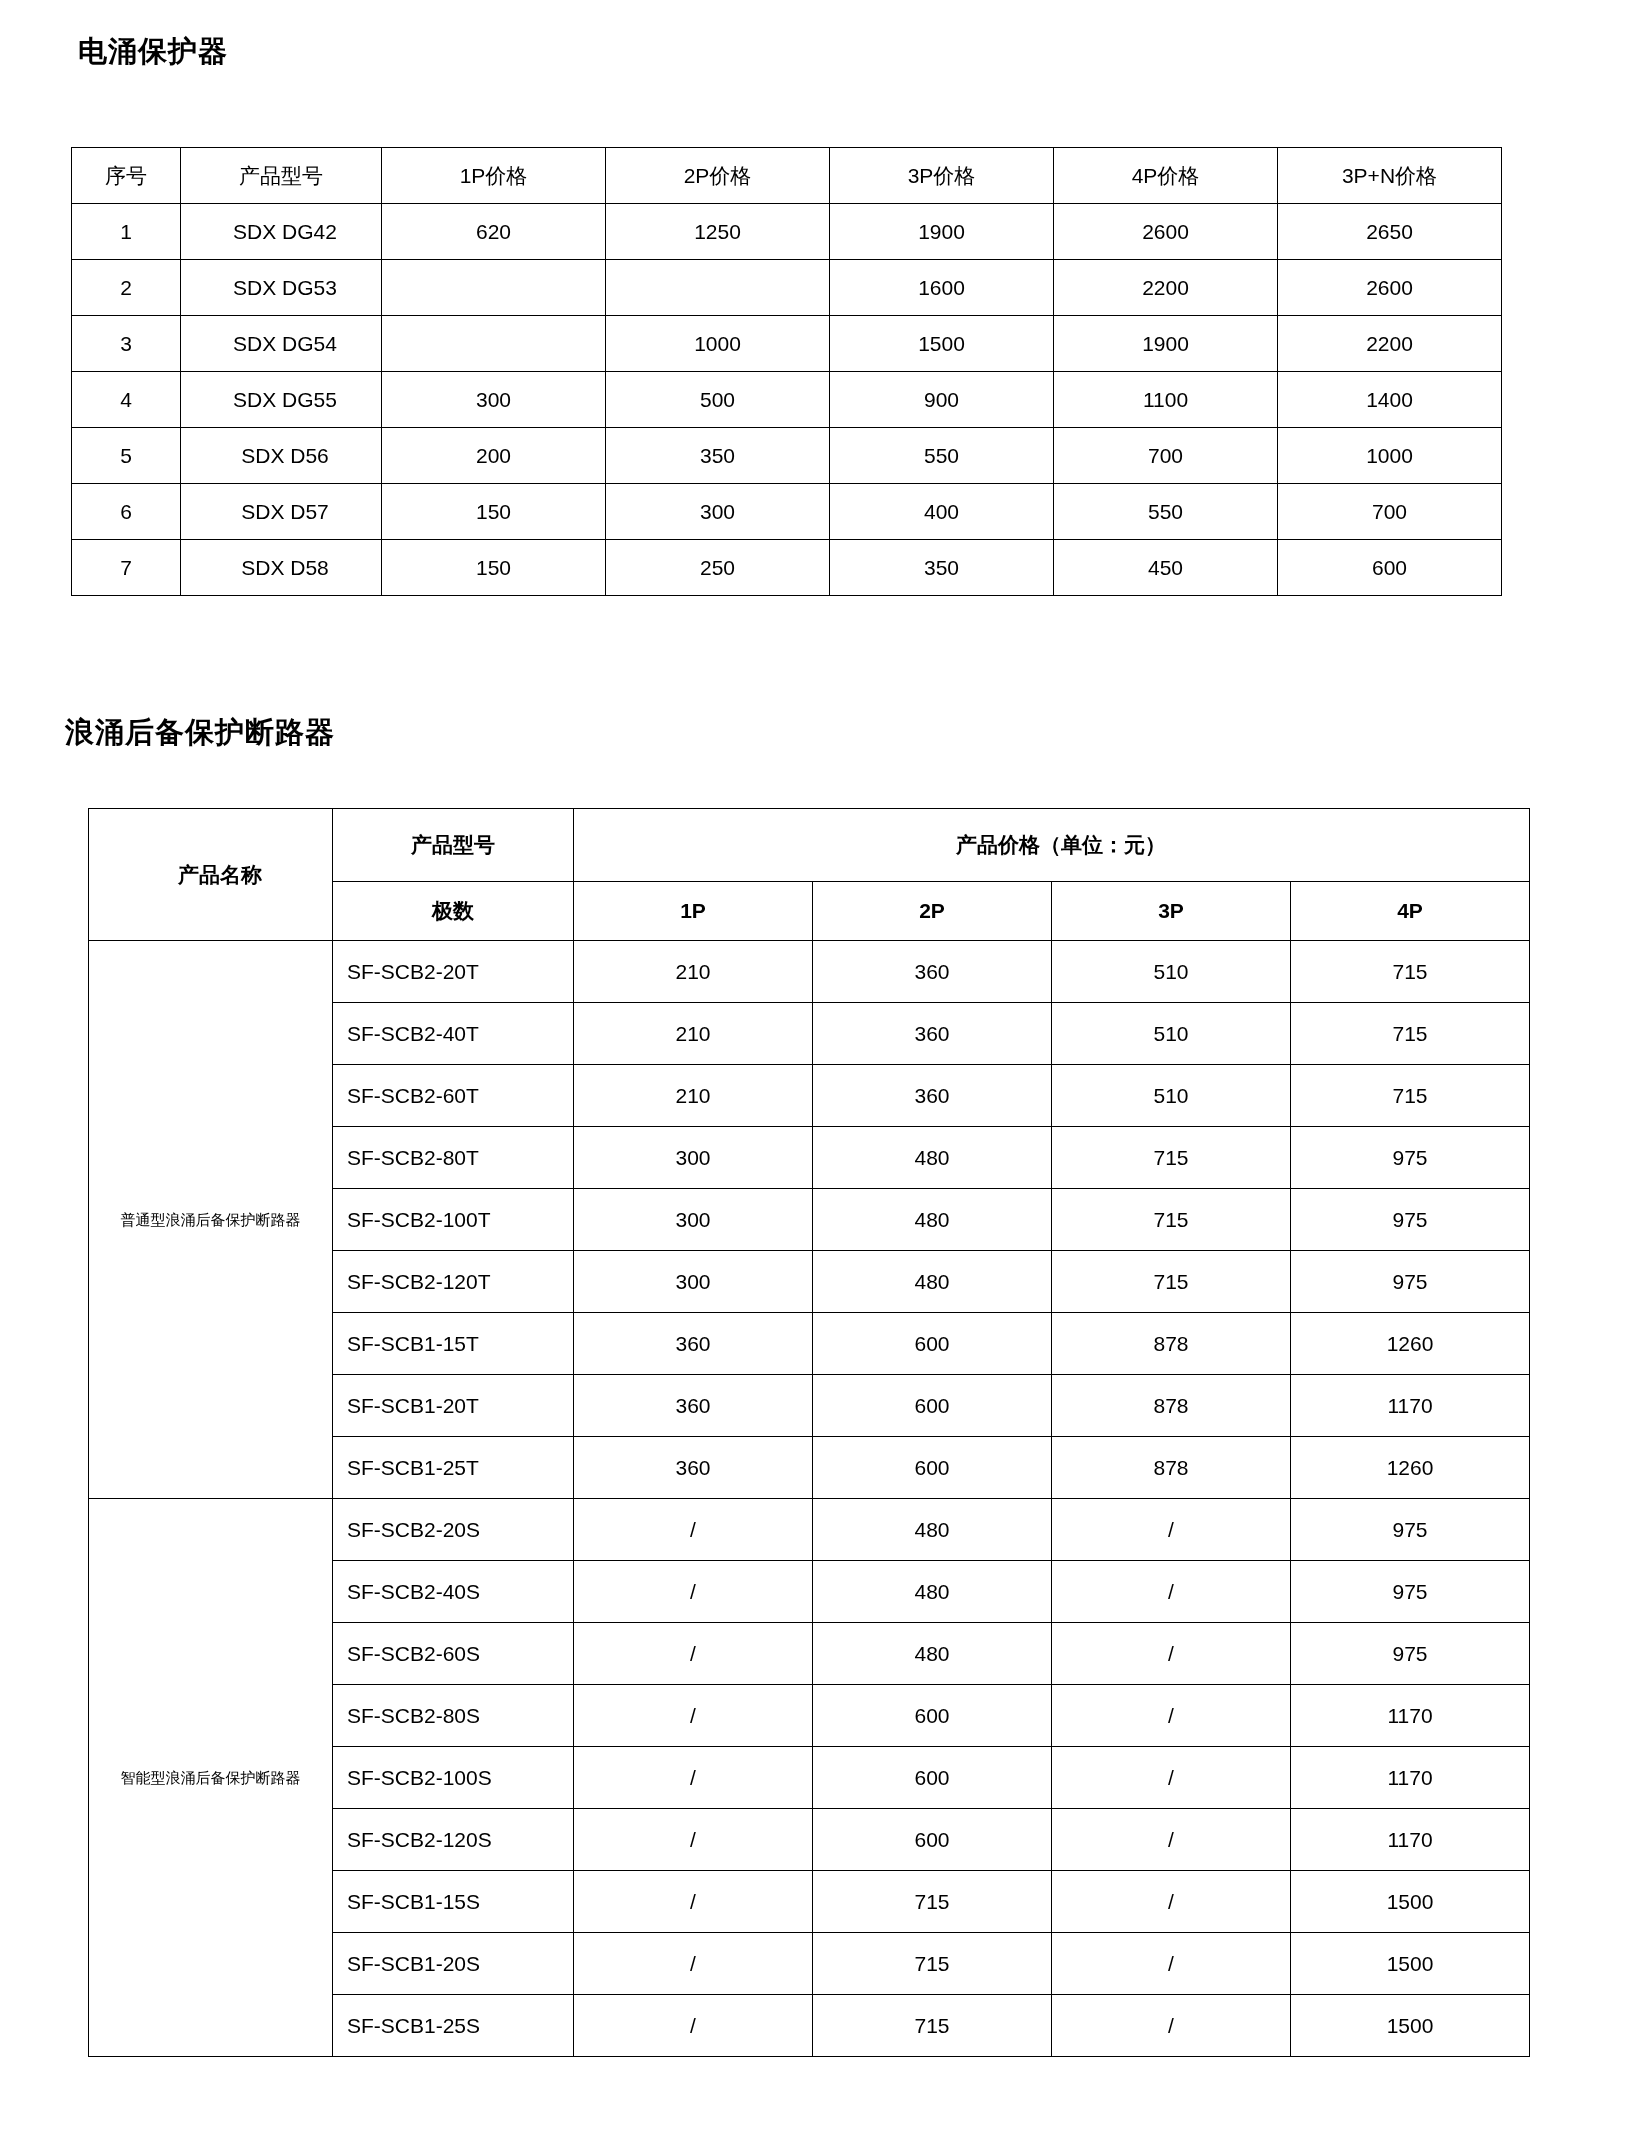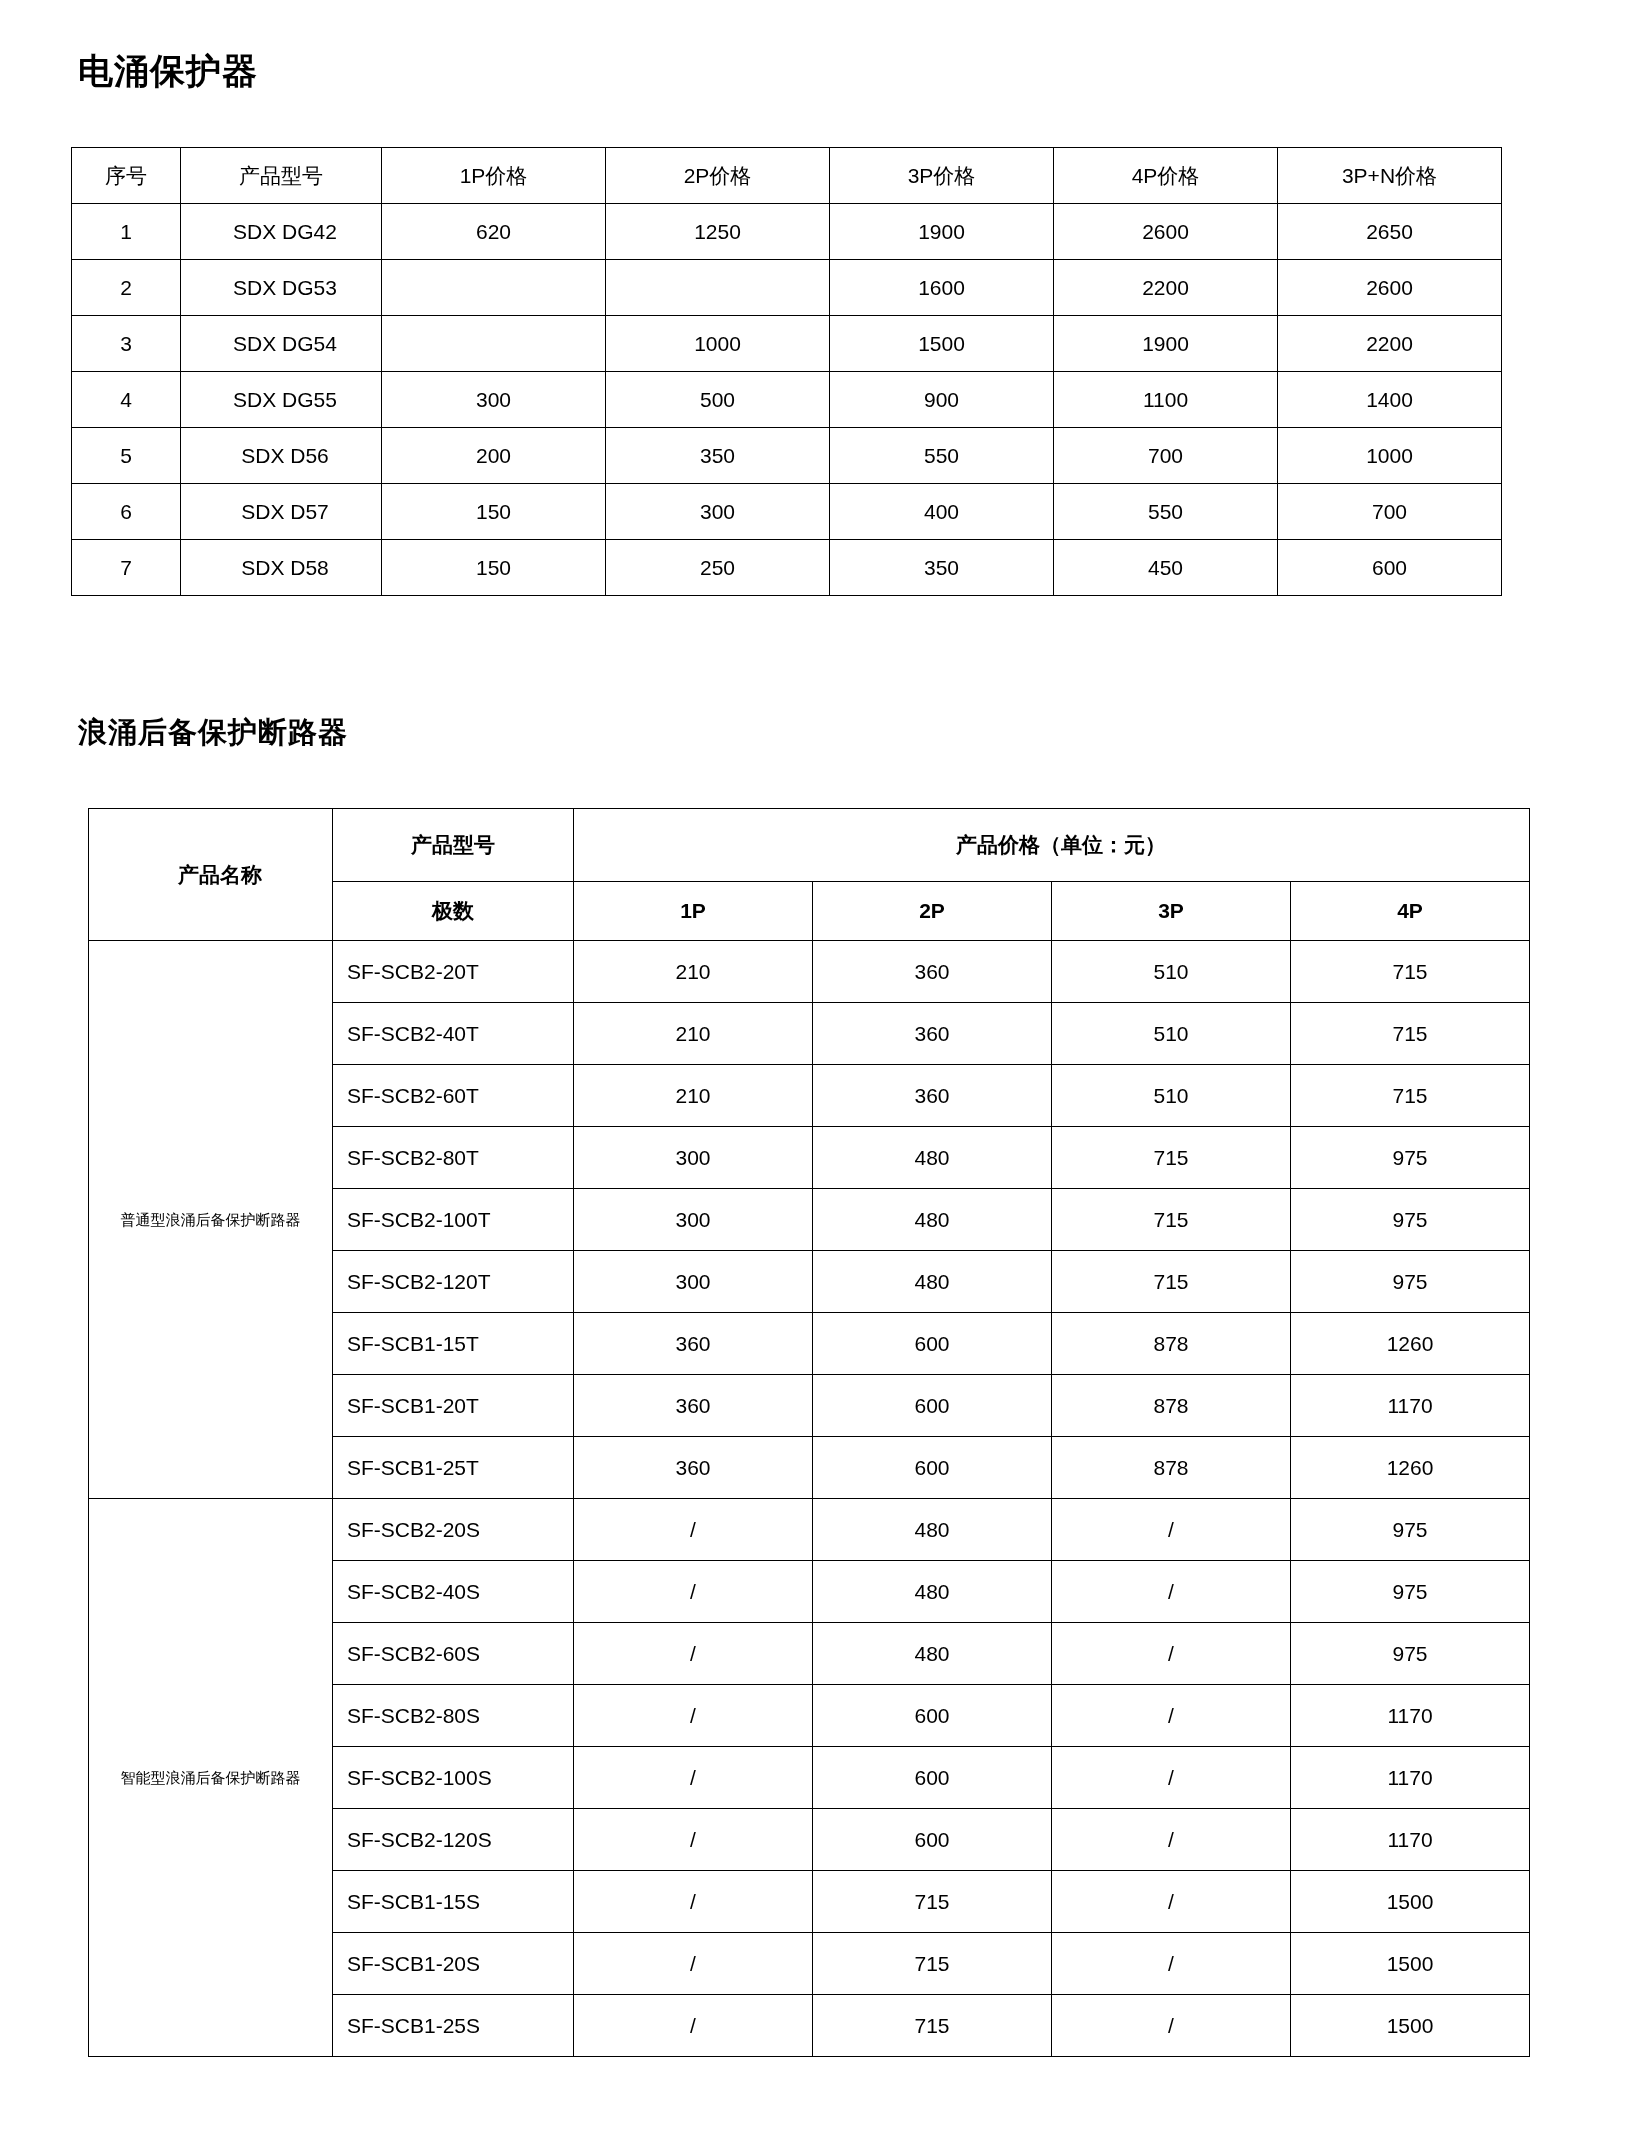--- a/index.html
+++ b/index.html
@@ -19,28 +19,28 @@
     width: 1639px;
     min-height: 2138px;
     box-sizing: border-box;
     padding: 0;
   }
 
   
   .sec1-title {
     position: absolute;
     left: 78px;
-    top: 48px;
-    font-size: 35px;
+    top: 32px;
+    font-size: 29px;
     font-weight: bold;
     letter-spacing: 1px;
   }
   .sec2-title {
     position: absolute;
-    left: 78px;
+    left: 65px;
     top: 713px;
     font-size: 29px;
     font-weight: bold;
     letter-spacing: 1px;
   }
 
   table {
     border-collapse: collapse;
     table-layout: fixed;
   }

